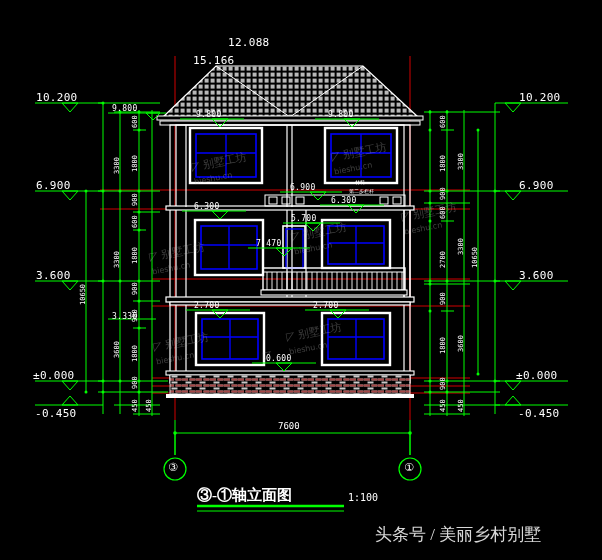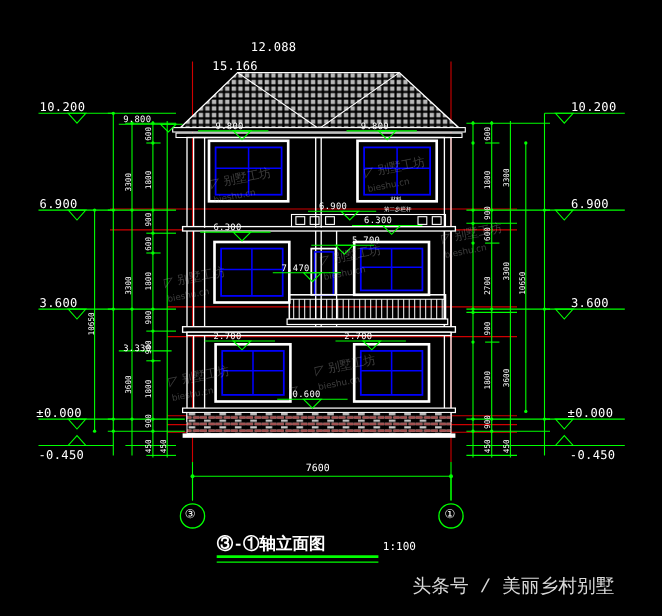--- a/index.html
+++ b/index.html
@@ -10,25 +10,25 @@
   .lbl{position:absolute;color:#fff;font-size:11px;line-height:9px;white-space:nowrap;
        font-family:"DejaVu Sans Mono","Liberation Mono",monospace;letter-spacing:.3px;}
   .dim{position:absolute;color:#fff;font-size:7px;line-height:7px;white-space:nowrap;
        font-family:"DejaVu Sans Mono","Liberation Mono",monospace;}
   .vdim{position:absolute;color:#fff;font-size:7px;line-height:7px;white-space:nowrap;
         font-family:"DejaVu Sans Mono","Liberation Mono",monospace;
         transform:rotate(-90deg);transform-origin:0 0;}
   .axlbl{position:absolute;color:#fff;font-size:11px;line-height:11px;
          font-family:"DejaVu Sans","Liberation Sans",sans-serif;}
   .title{position:absolute;color:#fff;font-size:15px;line-height:15px;font-weight:bold;
-         font-family:Liberation Mono, monospace;letter-spacing:0px;}
+         font-family:Liberation Serif, serif;letter-spacing:0px;}
   .scale{position:absolute;color:#fff;font-size:10px;line-height:10px;
          font-family:"DejaVu Sans Mono","Liberation Mono",monospace;}
   .footer{position:absolute;color:#d8d8d8;font-size:17px;line-height:17px;
-          font-family:Liberation Mono, monospace;}
+          font-family:Liberation Serif, serif;}
   .wm{position:absolute;color:rgba(200,200,200,.30);font-size:11px;
       font-family:"DejaVu Sans","Liberation Sans",sans-serif;
       transform:rotate(-11deg);transform-origin:0 0;white-space:nowrap;pointer-events:none;}
   .note{position:absolute;color:#fff;font-size:5px;line-height:5px;white-space:nowrap;
         font-family:"DejaVu Sans","Liberation Sans",sans-serif;}
 </style>
 </head>
 <body>
 
 <div id="stage">
@@ -360,21 +360,21 @@
 
   <div class="lbl" style="left:228px;top:38px;">12.088</div>
   <div class="lbl" style="left:193px;top:56px;">15.166</div>
 
   <div class="lbl" style="left:112px;top:104px;font-size:8px;">9.800</div>
   <div class="lbl" style="left:196px;top:110px;font-size:8px;">9.800</div>
   <div class="lbl" style="left:328px;top:110px;font-size:8px;">9.800</div>
   <div class="lbl" style="left:290px;top:183px;font-size:8px;">6.900</div>
   <div class="lbl" style="left:194px;top:202px;font-size:8px;">6.300</div>
   <div class="lbl" style="left:331px;top:196px;font-size:8px;">6.300</div>
-  <div class="lbl" style="left:291px;top:214px;font-size:8px;margin-left:29px;">5.700</div>
+  <div class="lbl" style="left:291px;top:214px;font-size:8px;">5.700</div>
   <div class="lbl" style="left:256px;top:239px;font-size:8px;">7.470</div>
   <div class="lbl" style="left:194px;top:301px;font-size:8px;">2.700</div>
   <div class="lbl" style="left:313px;top:301px;font-size:8px;">2.700</div>
   <div class="lbl" style="left:266px;top:354px;font-size:8px;">0.600</div>
   <div class="lbl" style="left:112px;top:312px;font-size:8px;">3.330</div>
 
   <div class="vdim" style="left:132px;top:128px;">600</div>
   <div class="vdim" style="left:132px;top:172px;">1800</div>
   <div class="vdim" style="left:132px;top:206px;">900</div>
   <div class="vdim" style="left:132px;top:228px;">600</div>

